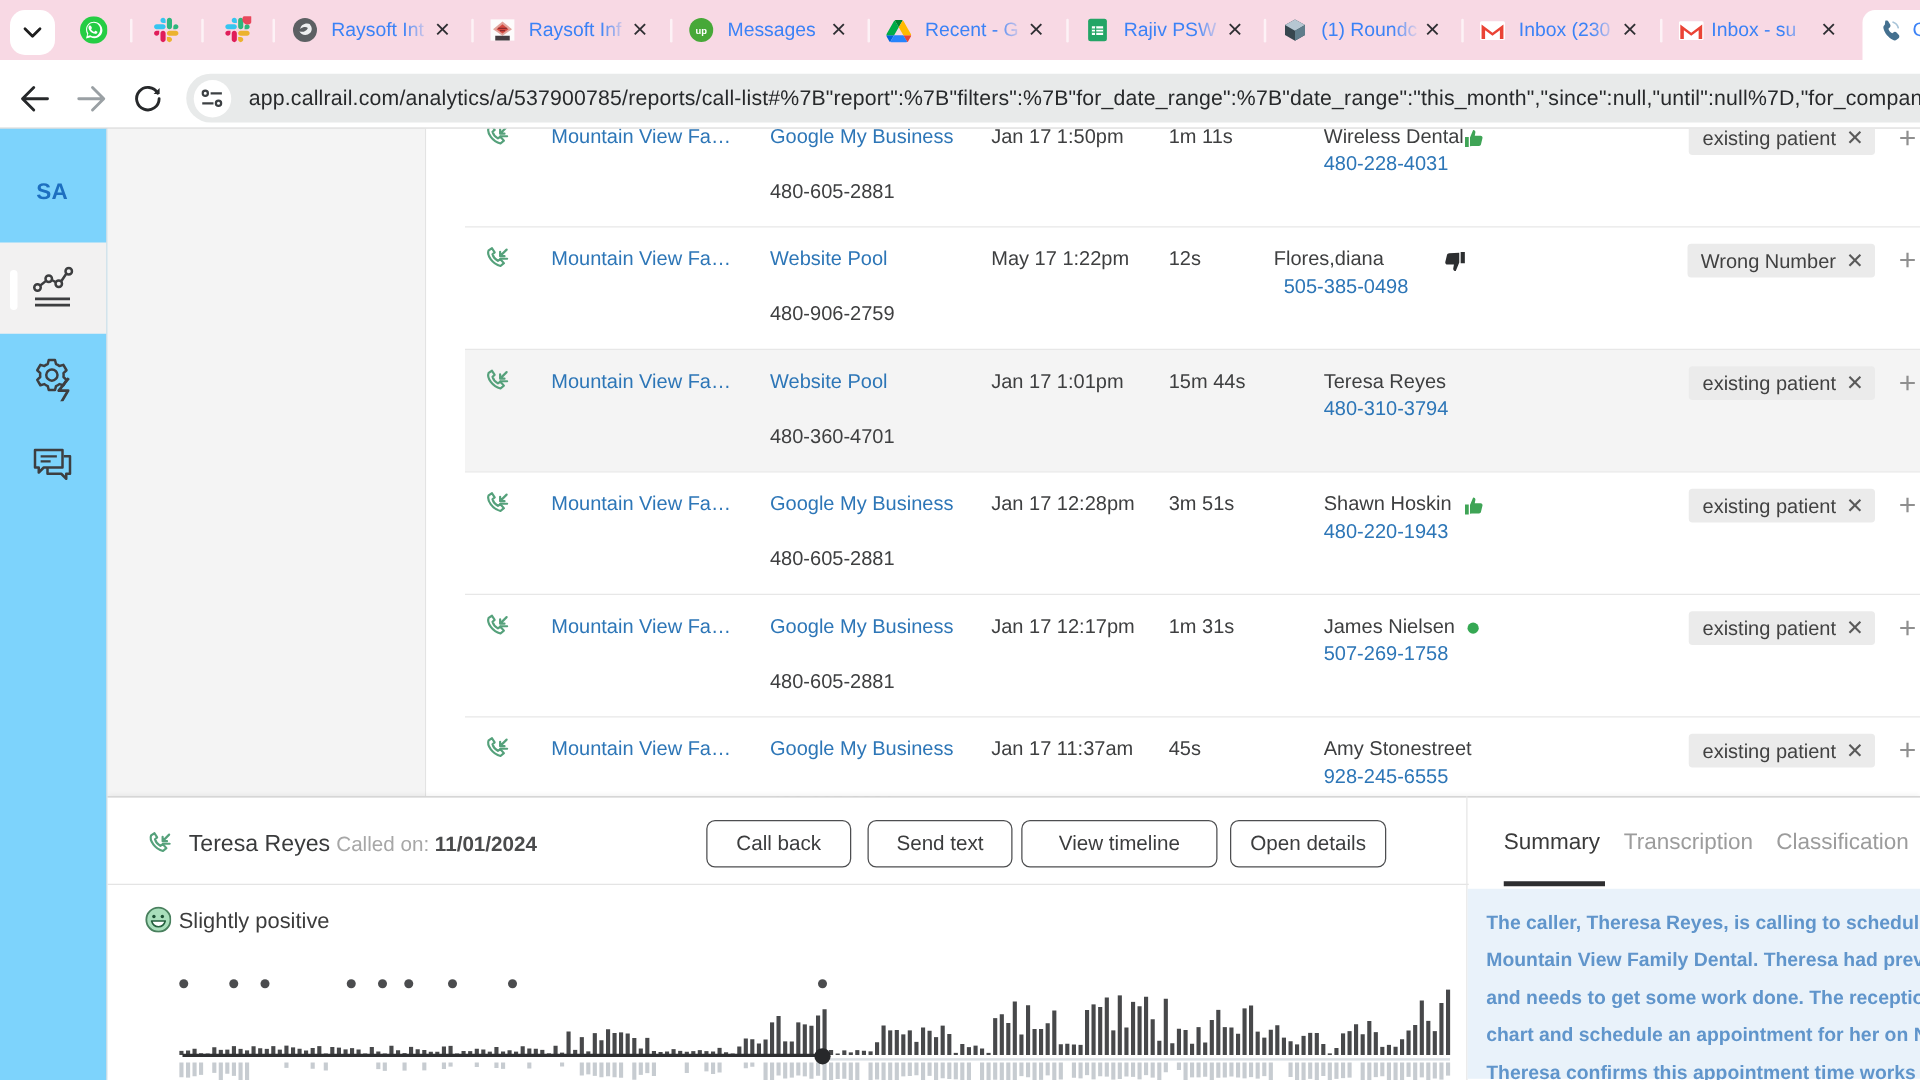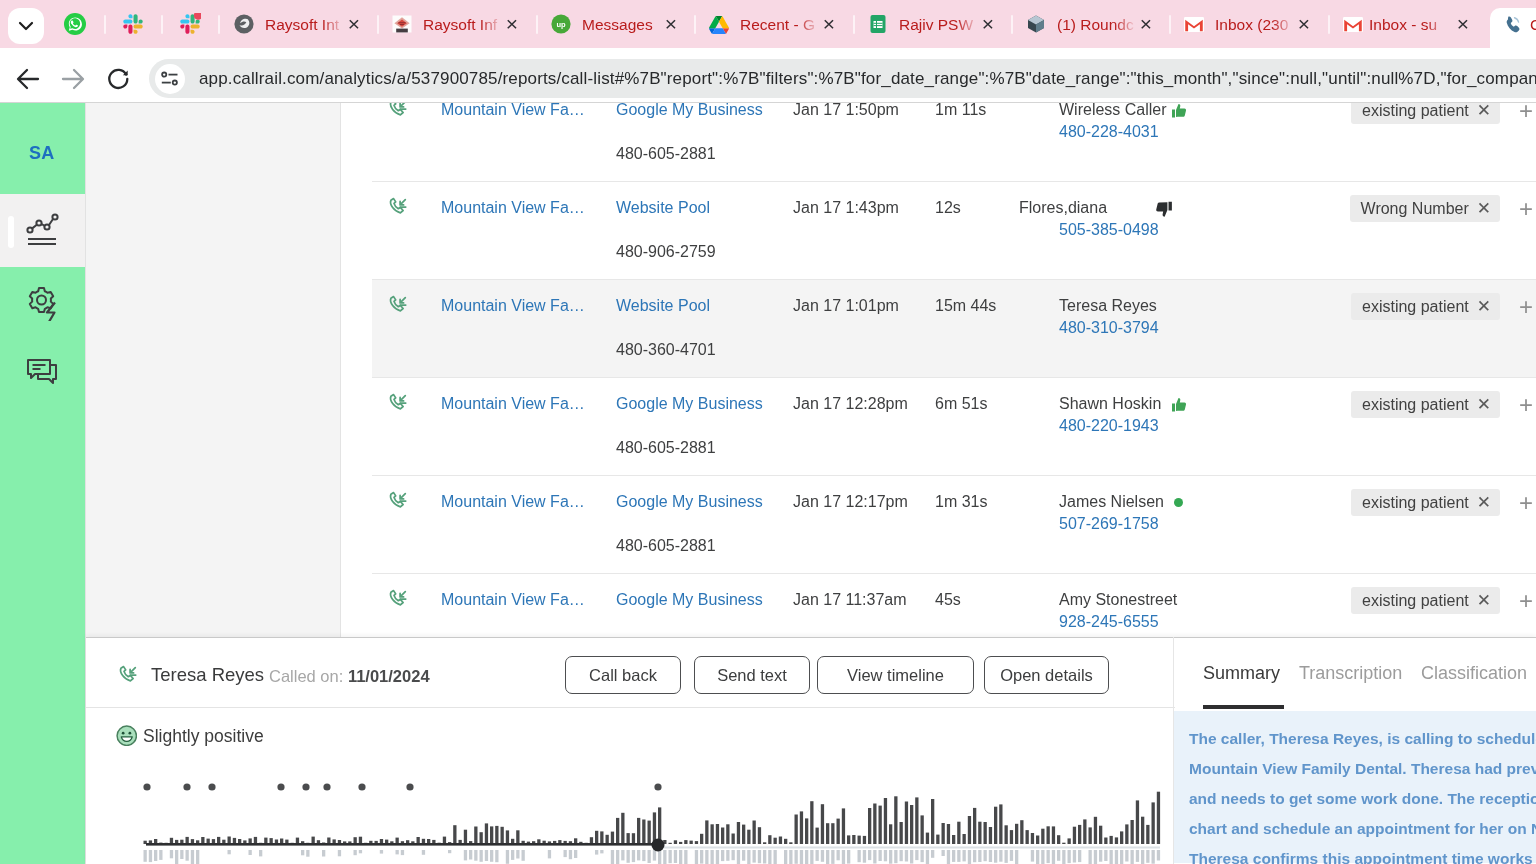--- a/index.html
+++ b/index.html
@@ -2,31 +2,31 @@
 <html><head>
 <meta charset="utf-8">
 <style>
   * { margin:0; padding:0; box-sizing:border-box; }
   html,body { width:1536px; height:864px; overflow:hidden; background:#fff;
     font-family:"Liberation Sans", sans-serif; }
   .abs { position:absolute; }
   
   #tabstrip { position:absolute; left:0; top:0; width:1536px; height:48px; background:#f8d9e4; }
   .tsep { position:absolute; top:15px; width:2px; height:19px; background:#fdf2f6; border-radius:1px; }
-  .tab-title { position:absolute; top:0; height:48px; line-height:49px; font-size:15.5px; color:#b91c1c; white-space:nowrap; overflow:hidden; }
+  .tab-title { position:absolute; top:0; height:48px; line-height:49px; font-size:15.5px; color:#3b82f6; white-space:nowrap; overflow:hidden; }
   .fade { -webkit-mask-image:linear-gradient(90deg,#000 70%,transparent 97%); mask-image:linear-gradient(90deg,#000 70%,transparent 97%); }
   .tclose { position:absolute; top:14px; width:20px; height:20px; color:#2f2f33; font-size:21px; line-height:19px; text-align:center; font-weight:400;}
   .fav { position:absolute; top:14px; width:20px; height:20px; }
   #toolbar { position:absolute; left:0; top:48px; width:1536px; height:55px; background:#fff; border-radius:9px 0 0 0; }
   #toolbar-line { position:absolute; left:0; top:102px; width:1536px; height:1px; background:#d5d5d5; }
   #activetab { position:absolute; left:1490px; top:8px; width:60px; height:40px; background:#fff; border-radius:10px 10px 0 0; }
   #urlpill { position:absolute; left:149px; top:59px; width:1387px; height:39px; background:#e8eaea; border-radius:20px 0 0 20px; }
   #urltext { position:absolute; left:199px; top:59px; width:1337px; height:39px; line-height:39px; font-size:17px; color:#27292b; white-space:nowrap; overflow:hidden; letter-spacing:0.15px;}
   
-  #sidebar { position:absolute; left:0; top:103px; width:86px; height:761px; background:#86efac; border-right:1px solid #e2e2e2; }
+  #sidebar { position:absolute; left:0; top:103px; width:86px; height:761px; background:#7dd3fc; border-right:1px solid #e2e2e2; }
   #sa { position:absolute; left:29px; top:40px; font-size:18px; font-weight:bold; color:#1d6fc0; letter-spacing:0.2px;}
   #navsel { position:absolute; left:0; top:91px; width:85px; height:73px; background:#f2f1f1; }
   #filterpanel { position:absolute; left:86px; top:103px; width:255px; height:534px; background:#f4f4f4; border-right:1px solid #e3e3e3; }
   #tablearea { position:absolute; left:341px; top:103px; width:1195px; height:534px; background:#fff; overflow:hidden; }
   .rowsep { position:absolute; left:31px; width:1164px; height:1px; background:#e7e7e7; }
   .rowbg  { position:absolute; left:31px; width:1164px; height:97px; background:#f4f4f4; }
   .cell { position:absolute; white-space:nowrap; font-size:16px; color:#3e3f40; }
   .blue { color:#2d76b7; }
   .pill { position:absolute; height:27px; background:#ebebeb; border-radius:3px; font-size:16px; color:#414141; line-height:27px; padding:0 9px 0 11px; }
   .pillx { color:#5a5a5a; font-size:17px; padding-left:8px; }
@@ -201,44 +201,44 @@
 <svg class="abs" style="left:45.5px;top:-3.8999999999999986px" width="21" height="21" viewBox="0 0 21 21">
       <g stroke="#55a17b" stroke-width="1.75" fill="none" stroke-linecap="round" stroke-linejoin="round">
         <path d="M3.9 3.3c-1.7 4.1 3.2 10.9 9.5 12.5l2.7-2.3-2.8-3.1-2 1.3C9.2 10.5 7.6 8.7 7 6.4l1.7-1.5-2.1-3.3z"></path>
         <path d="M18.3 2.7l-5 5M13.1 4.4v3.5h3.5M13.3 10h5.4"></path>
       </g>
     </svg>
 <div class="cell blue" style="left:100px;top:-2.9px;line-height:20px">Mountain View Fa…</div>
 <div class="cell blue" style="left:275px;top:-2.9px;line-height:20px">Google My Business</div>
 <div class="cell" style="left:452px;top:-2.9px;line-height:20px">Jan 17 1:50pm</div>
 <div class="cell" style="left:594px;top:-2.9px;line-height:20px">1m 11s</div>
-<div class="cell" style="left:718px;top:-2.9px;line-height:20px">Wireless Caller</div>
+<div class="cell" style="left:718px;top:-2.9px;line-height:20px">Wireless Dental</div>
 <svg class="abs" style="left:830px;top:-1.3999999999999986px" width="17" height="17" viewBox="0 0 17 17">
       <path d="M1 7.5h3v8H1zM5 15V8l2.5-6c1.2 0 2 .9 1.8 2l-.5 2.6h4.7c1 0 1.7.9 1.5 1.8l-1.2 5c-.2.8-.8 1.3-1.6 1.3H6.5z" fill="#3fa456"></path>
     </svg>
 <div class="cell blue" style="left:718px;top:18.6px;line-height:20px">480-228-4031</div>
 <div class="cell" style="left:275px;top:41.1px;line-height:20px">480-605-2881</div>
 <div class="pill" style="right:36px;top:-5.9px">existing patient<span class="pillx">✕</span></div>
 <div class="plus" style="left:1178px;top:-6.4px">+</div>
 <div class="rowsep" style="top:77.6px"></div>
 <svg class="abs" style="left:45.5px;top:94.1px" width="21" height="21" viewBox="0 0 21 21">
       <g stroke="#55a17b" stroke-width="1.75" fill="none" stroke-linecap="round" stroke-linejoin="round">
         <path d="M3.9 3.3c-1.7 4.1 3.2 10.9 9.5 12.5l2.7-2.3-2.8-3.1-2 1.3C9.2 10.5 7.6 8.7 7 6.4l1.7-1.5-2.1-3.3z"></path>
         <path d="M18.3 2.7l-5 5M13.1 4.4v3.5h3.5M13.3 10h5.4"></path>
       </g>
     </svg>
 <div class="cell blue" style="left:100px;top:95.1px;line-height:20px">Mountain View Fa…</div>
 <div class="cell blue" style="left:275px;top:95.1px;line-height:20px">Website Pool</div>
-<div class="cell" style="left:452px;top:95.1px;line-height:20px">Jan 17 1:43pm</div>
+<div class="cell" style="left:452px;top:95.1px;line-height:20px">May 17 1:22pm</div>
 <div class="cell" style="left:594px;top:95.1px;line-height:20px">12s</div>
 <div class="cell" style="left:678px;top:95.1px;line-height:20px">Flores,diana</div>
 <svg class="abs" style="left:813px;top:96.6px" width="19" height="19" viewBox="0 0 17 17">
       <path d="M13 9.5h3v-8h-3zM12 2v7l-2.5 6c-1.2 0-2-.9-1.8-2l.5-2.6H3.5c-1 0-1.7-.9-1.5-1.8l1.2-5C3.4 2.8 4 2.3 4.8 2.3z" fill="#2c2e30"></path>
     </svg>
-<div class="cell blue" style="left:718px;top:116.6px;line-height:20px">505-385-0498</div>
+<div class="cell blue" style="left:686px;top:116.6px;line-height:20px">505-385-0498</div>
 <div class="cell" style="left:275px;top:139.1px;line-height:20px">480-906-2759</div>
 <div class="pill" style="right:36px;top:92.1px">Wrong Number<span class="pillx">✕</span></div>
 <div class="plus" style="left:1178px;top:91.6px">+</div>
 <div class="rowsep" style="top:175.6px"></div>
 <svg class="abs" style="left:45.5px;top:192.1px" width="21" height="21" viewBox="0 0 21 21">
       <g stroke="#55a17b" stroke-width="1.75" fill="none" stroke-linecap="round" stroke-linejoin="round">
         <path d="M3.9 3.3c-1.7 4.1 3.2 10.9 9.5 12.5l2.7-2.3-2.8-3.1-2 1.3C9.2 10.5 7.6 8.7 7 6.4l1.7-1.5-2.1-3.3z"></path>
         <path d="M18.3 2.7l-5 5M13.1 4.4v3.5h3.5M13.3 10h5.4"></path>
       </g>
     </svg>
@@ -254,21 +254,21 @@
 <div class="rowsep" style="top:273.6px"></div>
 <svg class="abs" style="left:45.5px;top:290.1px" width="21" height="21" viewBox="0 0 21 21">
       <g stroke="#55a17b" stroke-width="1.75" fill="none" stroke-linecap="round" stroke-linejoin="round">
         <path d="M3.9 3.3c-1.7 4.1 3.2 10.9 9.5 12.5l2.7-2.3-2.8-3.1-2 1.3C9.2 10.5 7.6 8.7 7 6.4l1.7-1.5-2.1-3.3z"></path>
         <path d="M18.3 2.7l-5 5M13.1 4.4v3.5h3.5M13.3 10h5.4"></path>
       </g>
     </svg>
 <div class="cell blue" style="left:100px;top:291.1px;line-height:20px">Mountain View Fa…</div>
 <div class="cell blue" style="left:275px;top:291.1px;line-height:20px">Google My Business</div>
 <div class="cell" style="left:452px;top:291.1px;line-height:20px">Jan 17 12:28pm</div>
-<div class="cell" style="left:594px;top:291.1px;line-height:20px">6m 51s</div>
+<div class="cell" style="left:594px;top:291.1px;line-height:20px">3m 51s</div>
 <div class="cell" style="left:718px;top:291.1px;line-height:20px">Shawn Hoskin</div>
 <svg class="abs" style="left:830px;top:292.6px" width="17" height="17" viewBox="0 0 17 17">
       <path d="M1 7.5h3v8H1zM5 15V8l2.5-6c1.2 0 2 .9 1.8 2l-.5 2.6h4.7c1 0 1.7.9 1.5 1.8l-1.2 5c-.2.8-.8 1.3-1.6 1.3H6.5z" fill="#3fa456"></path>
     </svg>
 <div class="cell blue" style="left:718px;top:312.6px;line-height:20px">480-220-1943</div>
 <div class="cell" style="left:275px;top:335.1px;line-height:20px">480-605-2881</div>
 <div class="pill" style="right:36px;top:288.1px">existing patient<span class="pillx">✕</span></div>
 <div class="plus" style="left:1178px;top:287.6px">+</div>
 <div class="rowsep" style="top:371.6px"></div>
 <svg class="abs" style="left:45.5px;top:388.1px" width="21" height="21" viewBox="0 0 21 21">

